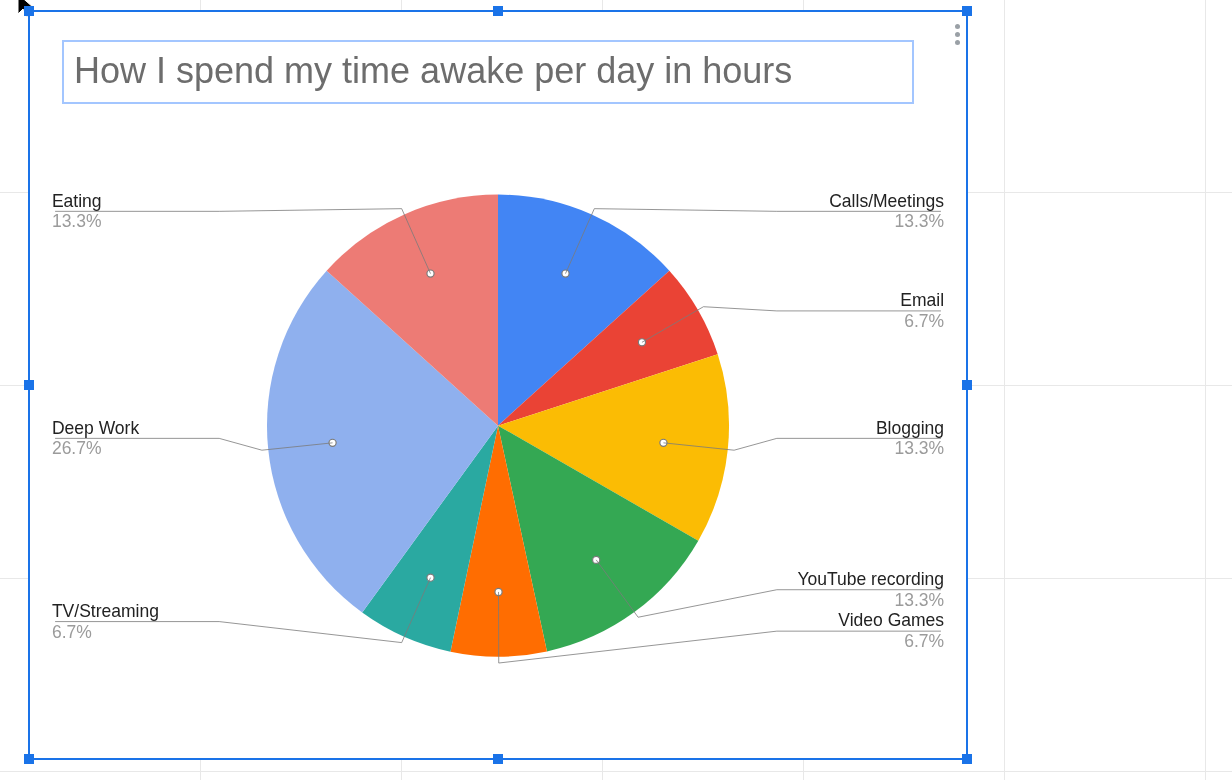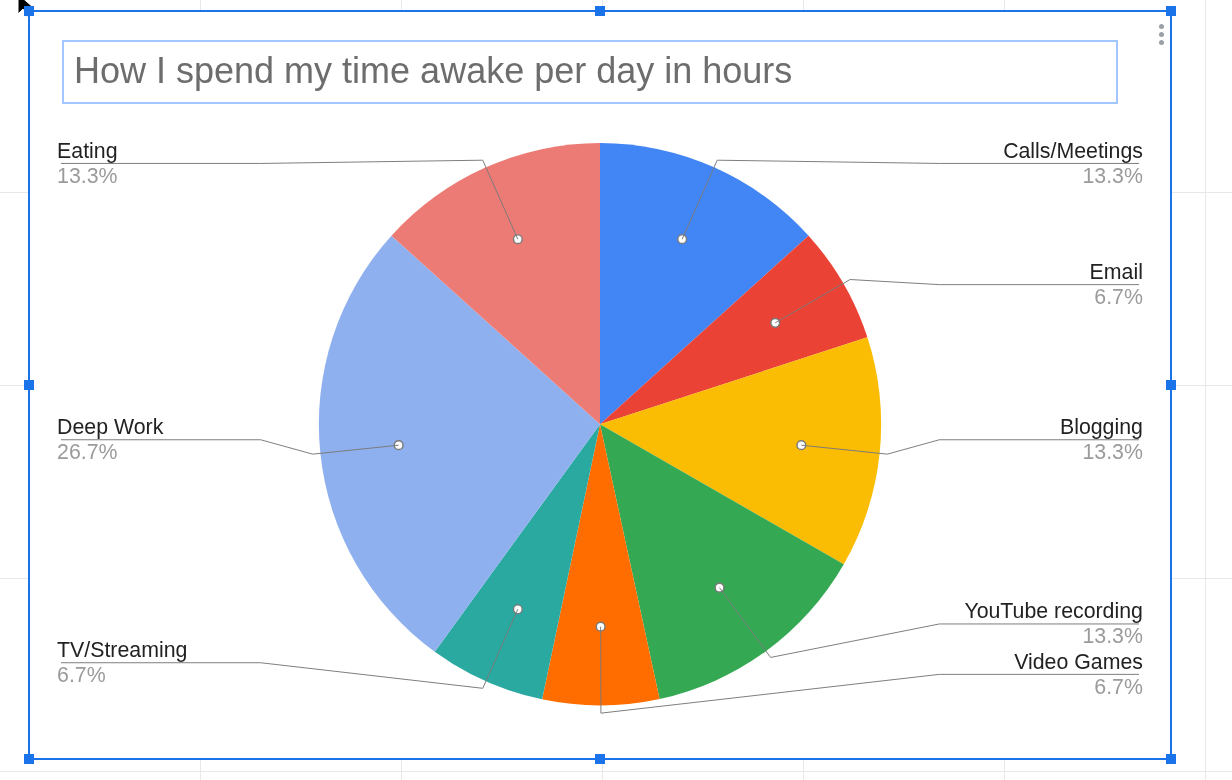--- a/index.html
+++ b/index.html
@@ -1,21 +1,21 @@
 <!DOCTYPE html>
 <html><head>
 <meta charset="utf-8">
 <style>
   html,body{margin:0;padding:0;width:1232px;height:780px;font-family:Arial,Helvetica,sans-serif;background:#fff;overflow:hidden}
   
   .sheet{position:absolute;inset:0;background:
     repeating-linear-gradient(to right,transparent 0 200px,#e8e8e8 200px 201px),
     repeating-linear-gradient(to bottom,transparent 0 192px,#e8e8e8 192px 193px);}
   
-  .chart-object{position:absolute;left:28px;top:10px;width:1144px;height:750px;background:#fff}
+  .chart-object{position:absolute;left:28px;top:10px;width:940px;height:750px;background:#fff}
   .sel-border{position:absolute;background:#1a73e8}
   .sel-border.t{left:0;right:0;top:0;height:2px}
   .sel-border.b{left:0;right:0;bottom:0;height:2px}
   .sel-border.l{top:0;bottom:0;left:0;width:2px}
   .sel-border.r{top:0;bottom:0;right:0;width:2px}
   .handle{position:absolute;width:10px;height:10px;background:#1a73e8}
   .handle.tl{left:-4px;top:-4px}.handle.tr{right:-4px;top:-4px}.handle.bl{left:-4px;bottom:-4px}.handle.br{right:-4px;bottom:-4px}
   .handle.tm{left:calc(50% - 5px);top:-4px}.handle.bm{left:calc(50% - 5px);bottom:-4px}
   .handle.lm{left:-4px;top:calc(50% - 5px)}.handle.rm{right:-4px;top:calc(50% - 5px)}
   .kebab{position:absolute;right:8px;top:14px;display:flex;flex-direction:column;gap:3px;cursor:pointer}

